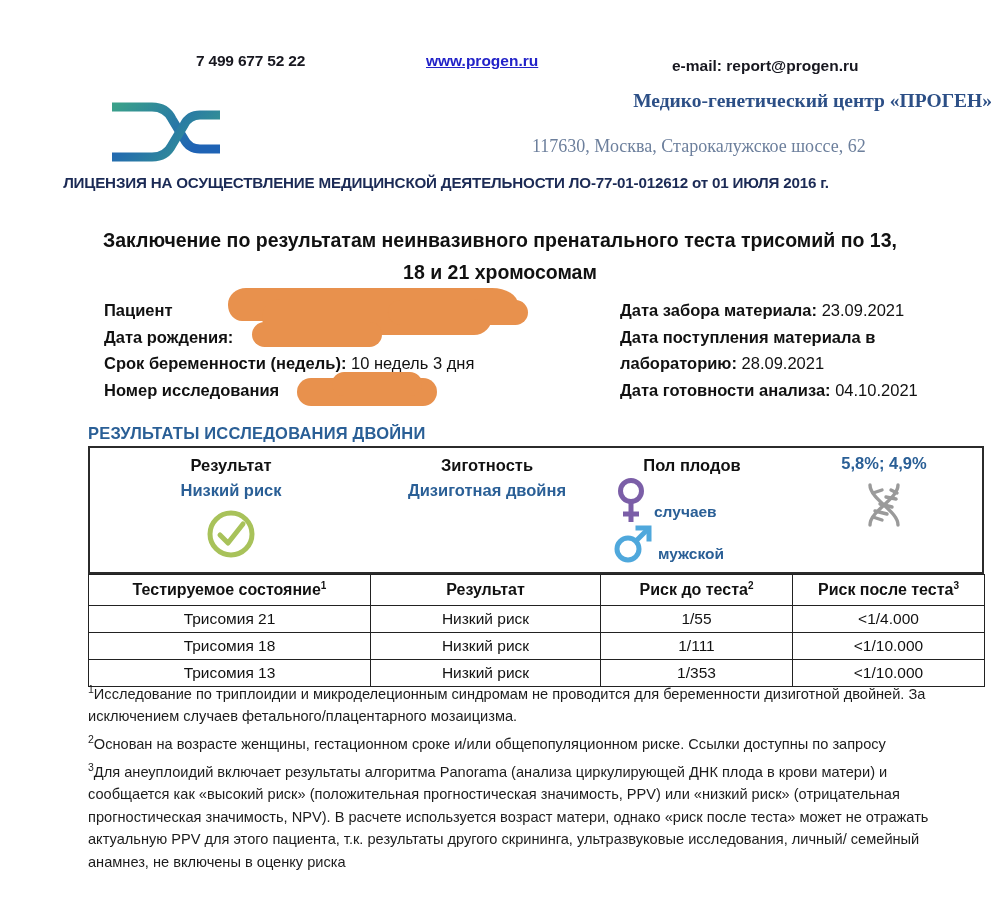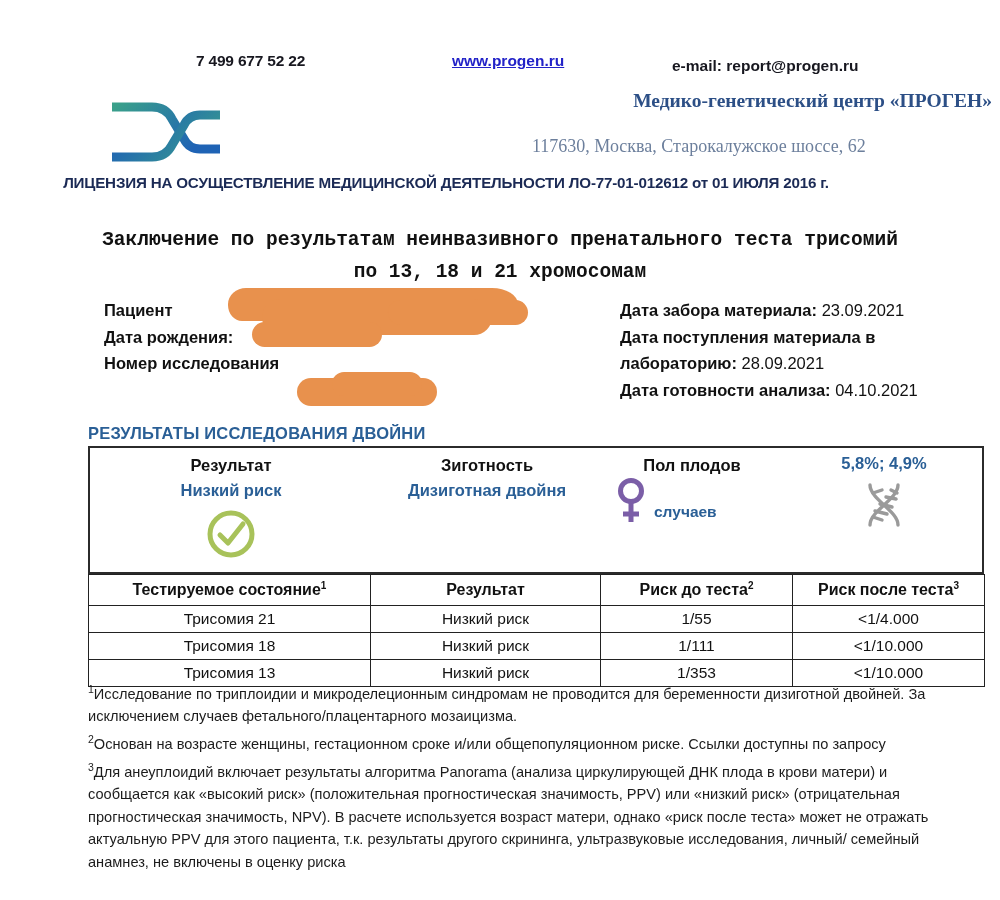--- a/index.html
+++ b/index.html
@@ -36,21 +36,21 @@
   }
   .contact-phone {
     position: absolute;
     left: 196px;
     color: #17171f;
     letter-spacing: -0.2px;
     white-space: nowrap;
   }
   .contact-site {
     position: absolute;
-    left: 452px;
+    left: 426px;
     color: #2222c8;
     text-decoration: underline;
     white-space: nowrap;
   }
   .contact-email {
     position: absolute;
     left: 672px;
     color: #17171f;
     font-weight: bold;
     white-space: nowrap;
@@ -115,21 +115,21 @@
     letter-spacing: -0.2px;
     white-space: nowrap;
   }
 
   
   .doc-title {
     position: absolute;
     left: 100px; top: 224px;
     width: 800px;
     text-align: center;
-    font-family: Liberation Mono, monospace;
+    font-family: Liberation Sans, sans-serif;
     font-size: 19.5px;
     font-weight: bold;
     color: #111111;
     line-height: 32px;
   }
 
   
   .info-left {
     position: absolute;
     left: 104px; top: 297px;
@@ -338,20 +338,24 @@
   <div class="info-left">
     <div class="info-row">
       <span class="lbl">Пациент</span>
       <span class="val"></span>
     </div>
     <div class="info-row">
       <span class="lbl">Дата рождения:</span>
       <span class="val"></span>
     </div>
     <div class="info-row">
+      <span class="lbl">Срок беременности (недель):</span>
+      <span class="val">10 недель 3 дня</span>
+    </div>
+    <div class="info-row">
       <span class="lbl">Номер исследования</span>
       <span class="val"></span>
     </div>
   </div>
 
   <div class="info-right">
     <div class="info-row">
       <span class="lbl">Дата забора материала:</span>
       <span class="val">23.09.2021</span>
     </div>
@@ -398,20 +402,28 @@
     <div class="summary-col sc-3">
       <div class="sum-title">Пол плодов</div>
       <div class="sex-wrap">
         <div class="sex-row female">
           <svg width="34" height="48" viewBox="0 0 34 48">
             <circle cx="17" cy="14" r="10.5" fill="none" stroke="#7b5ea7" stroke-width="5"></circle>
             <line x1="17" y1="25" x2="17" y2="45" stroke="#7b5ea7" stroke-width="5"></line>
             <line x1="9" y1="37" x2="25" y2="37" stroke="#7b5ea7" stroke-width="5"></line>
           </svg>
           <span class="sex-label">случаев</span>
+        </div>
+        <div class="sex-row male">
+          <svg width="38" height="44" viewBox="0 0 38 44">
+            <circle cx="14" cy="28" r="11" fill="none" stroke="#4fa8dc" stroke-width="5"></circle>
+            <line x1="22" y1="20" x2="34" y2="8" stroke="#4fa8dc" stroke-width="5"></line>
+            <polyline points="24,7 35,7 35,18" fill="none" stroke="#4fa8dc" stroke-width="5" stroke-linecap="square" stroke-linejoin="miter"></polyline>
+          </svg>
+          <span class="sex-label">мужской</span>
         </div>
       </div>
     </div>
 
     <div class="summary-col sc-4">
       <div class="sum-value">5,8%;  4,9%</div>
       <div class="dna-icon">
         <svg width="52" height="48" viewBox="0 0 52 48">
           <g stroke="#9a9a9a" stroke-width="3.4" fill="none" stroke-linecap="round">
             <path d="M12 44 C12 30, 40 18, 40 4"></path>

